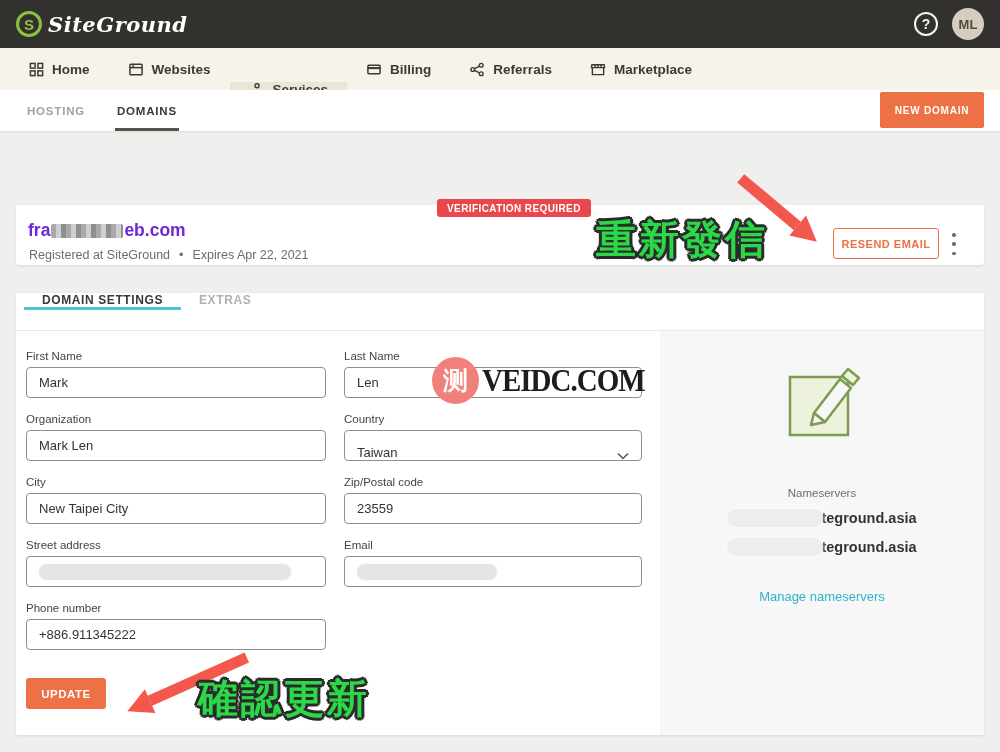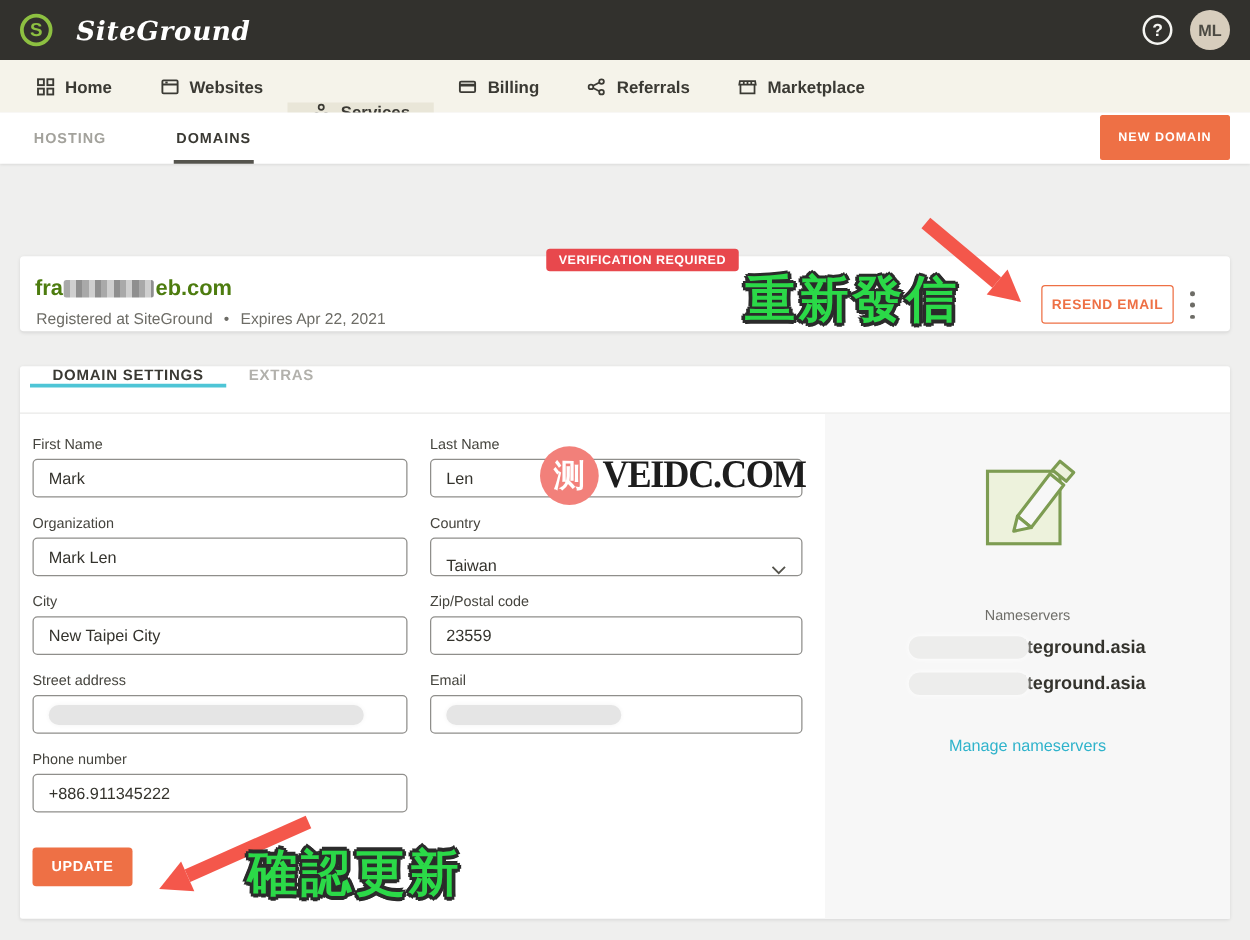--- a/index.html
+++ b/index.html
@@ -4,44 +4,44 @@
 <style>
   * { margin:0; padding:0; box-sizing:border-box; }
   html,body { width:1000px; height:752px; }
   body { font-family:"Liberation Sans", sans-serif; background:#efefee; }
   .page { position:relative; width:1000px; height:752px; overflow:hidden; background:#efefee; }
 
   
   .topbar { position:absolute; left:0; top:0; width:1000px; height:48px; background:#32312d; display:flex; align-items:center; justify-content:space-between; padding:0 16px; }
   .brand { display:flex; align-items:center; gap:6px; }
   .brand-icon { width:26px; height:26px; border-radius:50%; border:3px solid #8dc041; display:flex; align-items:center; justify-content:center; color:#8dc041; font-weight:bold; font-size:15px; background:#32312d; }
-  .brand-name { color:#ffffff; font-size:21px; font-weight:bold; letter-spacing:.5px; font-family:"DejaVu Serif", serif; font-style:italic;margin-left:13px; }
+  .brand-name { color:#ffffff; font-size:21px; font-weight:bold; letter-spacing:.5px; font-family:"DejaVu Serif", serif; font-style:italic; }
   .top-right { display:flex; align-items:center; gap:14px; }
   .help-circ { width:24px; height:24px; border-radius:50%; border:2px solid #f5f5f2; color:#f5f5f2; display:flex; align-items:center; justify-content:center; font-size:14px; font-weight:bold; }
   .avatar { width:32px; height:32px; border-radius:50%; background:#d7cdbd; color:#4c4a43; font-size:13px; font-weight:bold; display:flex; align-items:center; justify-content:center; }
 
   
   .mainnav { position:absolute; left:0; top:48px; width:1000px; height:42px; background:#f5f3ea; display:flex; align-items:center; padding-left:10px; }
   .nav-item { display:flex; align-items:center; gap:8px; padding:0 19px; font-size:13.5px; font-weight:bold; color:#3b3a34; cursor:pointer; }
   .nav-item.active { background:#e9e6d8; color:#3b3a34;margin-top:40px; }
   .nav-item svg { display:block; }
 
   
   .subbar { position:absolute; left:0; top:90px; width:1000px; height:41px; background:#ffffff; box-shadow:0 1px 2px rgba(0,0,0,.08); }
-  .subtabs { display:flex; height:100%; padding-left:25px;gap:24px; }
+  .subtabs { display:flex; height:100%; padding-left:25px; }
   .subtab { display:flex; align-items:center; font-size:11.5px; font-weight:bold; letter-spacing:.8px; color:#a3a29c; padding:0 2px; margin-right:28px; cursor:pointer; }
   .subtab.active { color:#3a3933; border-bottom:3px solid #55544d; padding-top:3px; }
   .new-domain-btn { position:absolute; right:16px; top:2px; width:104px; height:36px; background:#ee7045; color:#ffffff; border:none; font-size:10px; font-weight:bold; letter-spacing:.8px; border-radius:2px; font-family:inherit; cursor:pointer; }
 
   .h1 { position:absolute; left:12px; top:163px; font-size:20px; font-weight:bold; color:#34332d; letter-spacing:.2px; }
 
   
   .card { position:absolute; left:16px; top:205px; width:968px; height:60px; background:#ffffff; border-radius:3px; box-shadow:0 1px 3px rgba(0,0,0,.10); }
   .badge { position:absolute; left:421px; top:-6px; background:#e8484d; color:#ffffff; font-size:10px; font-weight:bold; letter-spacing:.4px; padding:4px 10px 3px; border-radius:3px; }
-  .dom-name { position:absolute; left:12px; top:15px; font-size:17.5px; font-weight:bold; color:#4d7c0f; display:flex; align-items:center; }
+  .dom-name { position:absolute; left:12px; top:15px; font-size:17.5px; font-weight:bold; color:#6d28d9; display:flex; align-items:center; }
   .pixblur { display:inline-block; width:72px; height:14px; margin:0 1px; background:repeating-linear-gradient(90deg,#a9a9a9 0 5px,#cfcfcf 5px 10px,#8f8f8f 10px 15px); border-radius:2px; }
   .dom-meta { position:absolute; left:13px; top:43px; font-size:12.5px; color:#6d6c66; display:flex; gap:9px; align-items:center; }
   .resend-btn { position:absolute; right:45px; top:23px; width:106px; height:31px; background:#ffffff; border:1px solid #ee7045; border-radius:3px; color:#ee7045; font-size:11px; font-weight:bold; letter-spacing:.5px; font-family:inherit; cursor:pointer; }
   .kebab { position:absolute; right:24px; top:28px; width:12px; height:22px; display:flex; flex-direction:column; align-items:center; justify-content:space-between; cursor:pointer; }
   .kebab i { width:3.5px; height:3.5px; border-radius:50%; background:#6d6c66; }
 
   
   .panel { position:absolute; left:16px; top:293px; width:968px; height:442px; background:#ffffff; border-radius:2px; box-shadow:0 1px 3px rgba(0,0,0,.10); display:flex; flex-direction:column; }
   .panel-tabs { height:38px; border-bottom:1px solid #e9e9e8; display:flex; align-items:flex-start; padding-left:8px; flex:none; }
   .ptab { display:flex; align-items:center; padding:0 18px; font-size:12px; font-weight:bold; letter-spacing:.6px; color:#b2b1ac; cursor:pointer; }

